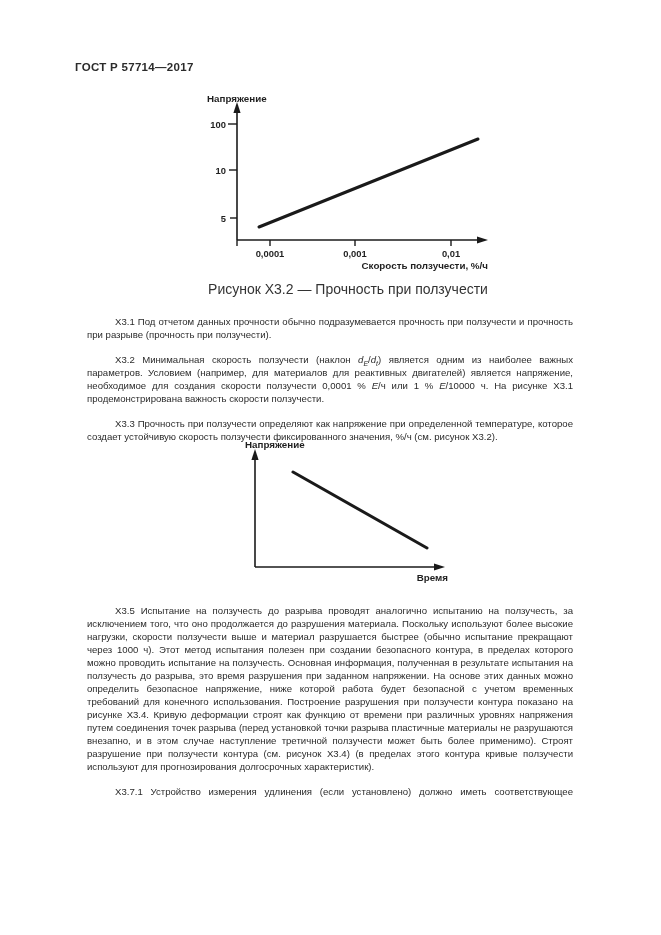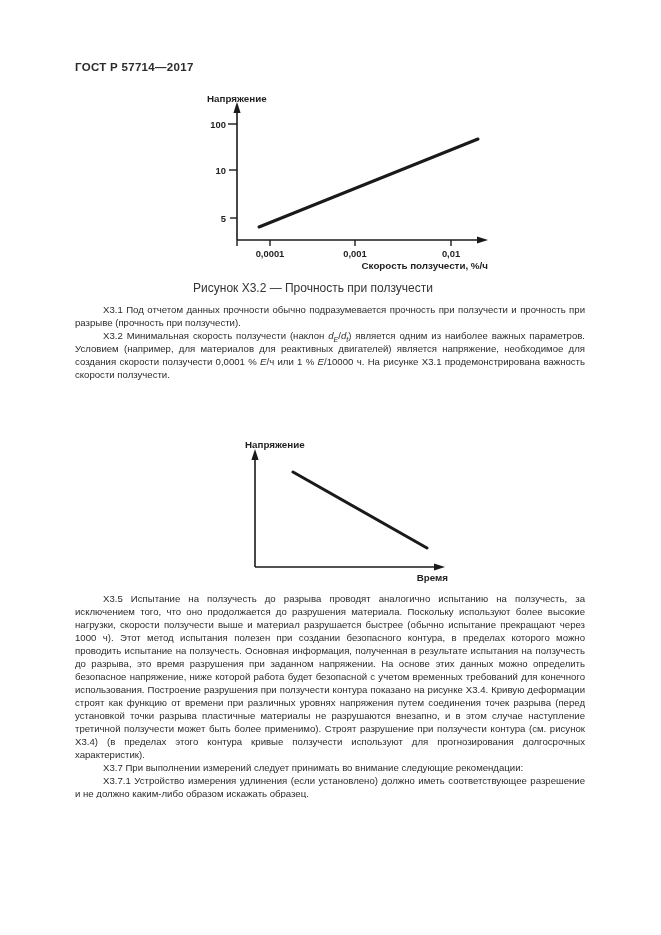--- a/index.html
+++ b/index.html
@@ -11,29 +11,29 @@
     font-family:"Liberation Sans","DejaVu Sans",sans-serif;
     color:#222;
     overflow:hidden;
   }
   .doc-header{
     position:absolute;left:75px;top:61px;
     font-size:11.5px;font-weight:bold;color:#2b2b2b;letter-spacing:.3px;
   }
   .fig-svg{position:absolute;}
   .fig-caption{
-    position:absolute;left:58px;width:510px;
-    text-align:center;font-size:12px;color:#333;
+    position:absolute;left:93px;width:510px;
+    text-align:center;font-size:14px;color:#333;
   }
   .body-block{
     position:absolute;left:75px;width:510px;
     font-size:9.6px;line-height:13px;color:#2b2b2b;
     text-align:justify;
   }
-  .body-block p{margin:0;text-indent:28px;}
+  .body-block p{margin:12px;text-indent:28px;}
   .body-block sub{font-size:7px;line-height:0;}
   .body-block i{font-style:italic;}
   .page-number{
     position:absolute;left:75px;top:816px;
     font-size:10.5px;color:#333;
   }
   .axis{stroke:#1a1a1a;stroke-width:1.6;fill:none;}
   .tick{stroke:#1a1a1a;stroke-width:1.4;fill:none;}
   .dataline{stroke:#1a1a1a;stroke-width:3;fill:none;stroke-linecap:round;}
   .arrow{fill:#1a1a1a;}
@@ -73,34 +73,34 @@
     <text class="ax-label" x="316" y="183" text-anchor="end">Скорость ползучести, %/ч</text>
 
     <line class="dataline" x1="87" y1="141" x2="306" y2="53"></line>
   </svg>
 
   <div class="fig-caption" style="top:281px;">Рисунок Х3.2 — Прочность при ползучести</div>
 
   <div class="body-block" style="top:303px;">
     <p>Х3.1 Под отчетом данных прочности обычно подразумевается прочность при ползучести и прочность при разрыве (прочность при ползучести).</p>
     <p><span>Х3.2 Минимальная скорость ползучести (наклон </span><i>d</i><sub><i>E</i></sub><span>/</span><i>d</i><sub><i>t</i></sub><span>) является одним из наиболее важных параметров. Условием (например, для материалов для реактивных двигателей) является напряжение, необходимое для создания скорости ползучести 0,0001 % </span><i>Е</i><span>/ч или 1 % </span><i>Е</i><span>/10000 ч. На рисунке Х3.1 продемонстрирована важность скорости ползучести.</span></p>
+    <p>Х3.3 Прочность при ползучести определяют как напряжение при определенной температуре, которое создает устойчивую скорость ползучести фиксированного значения, %/ч (см. рисунок Х3.2).</p>
   </div>
 
   <svg class="fig-svg" style="left:225px;top:432px;" width="250" height="155" viewBox="0 0 250 155">
     <text class="ax-label" x="20" y="16">Напряжение</text>
     <line class="axis" x1="30" y1="25" x2="30" y2="135"></line>
     <polygon class="arrow" points="30,17 26.4,28 33.6,28"></polygon>
     <line class="axis" x1="30" y1="135" x2="212" y2="135"></line>
     <polygon class="arrow" points="220,135 209,131.4 209,138.6"></polygon>
     <text class="ax-label" x="223" y="149" text-anchor="end">Время</text>
     <line class="dataline" x1="68" y1="40" x2="202" y2="116"></line>
   </svg>
 
 
   <div class="body-block" style="top:592px;">
     <p>Х3.5 Испытание на ползучесть до разрыва проводят аналогично испытанию на ползучесть, за исключением того, что оно продолжается до разрушения материала. Поскольку используют более высокие нагрузки, скорости ползучести выше и материал разрушается быстрее (обычно испытание прекращают через 1000 ч). Этот метод испытания полезен при создании безопасного контура, в пределах которого можно проводить испытание на ползучесть. Основная информация, полученная в результате испытания на ползучесть до разрыва, это время разрушения при заданном напряжении. На основе этих данных можно определить безопасное напряжение, ниже которой работа будет безопасной с учетом временных требований для конечного использования. Построение разрушения при ползучести контура показано на рисунке Х3.4. Кривую деформации строят как функцию от времени при различных уровнях напряжения путем соединения точек разрыва (перед установкой точки разрыва пластичные материалы не разрушаются внезапно, и в этом случае наступление третичной ползучести может быть более применимо). Строят разрушение при ползучести контура (см. рисунок Х3.4) (в пределах этого контура кривые ползучести используют для прогнозирования долгосрочных характеристик).</p>
-    <p>Х3.7 При выполнении измерений следует принимать во внимание следующие рекомендации:</p>
     <p>Х3.7.1 Устройство измерения удлинения (если установлено) должно иметь соответствующее разрешение и не должно каким-либо образом искажать образец.</p>
   </div>
 
   <div class="page-number">20</div>
 
 </div>
 
 </body></html>

